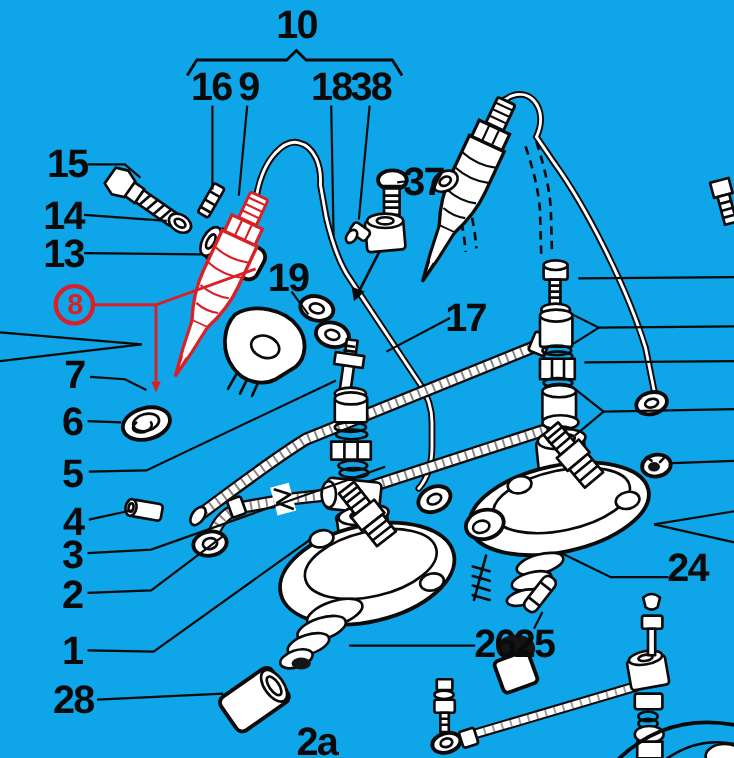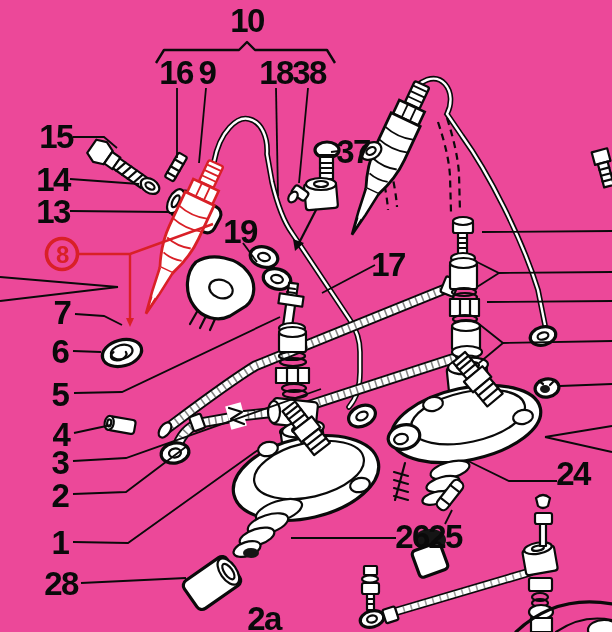--- a/index.html
+++ b/index.html
@@ -1,17 +1,17 @@
 <!DOCTYPE html>
 <html style="--hl: #d92027; --ink: #0a0a0a;"><head>
 <meta charset="utf-8">
 <style>
   :root { --hl:#d92027; --ink:#0a0a0a; }
   html,body { margin:0; padding:0; background:#ffffff; }
-  #stage { width:612px; height:632px; position:relative; background:#ec4899; overflow:hidden;text-align:right; }
+  #stage { width:612px; height:632px; position:relative; background:#0ea5e9; overflow:hidden;text-align:right; }
   svg { display:block; }
 
   
   .ln  { stroke:var(--ink); stroke-width:2.2; fill:none; stroke-linecap:round; stroke-linejoin:round; }
   .hv  { stroke:var(--ink); stroke-width:3.2; fill:none; stroke-linecap:round; stroke-linejoin:round; }
   .pw  { fill:#ffffff; }
   .dk  { fill:#151515; stroke:none; }
   .dash{ stroke:var(--ink); stroke-width:2.2; fill:none; stroke-dasharray:7 5; }
 
   .pipe       { stroke:var(--ink); stroke-width:5.6; fill:none; stroke-linecap:round; }

